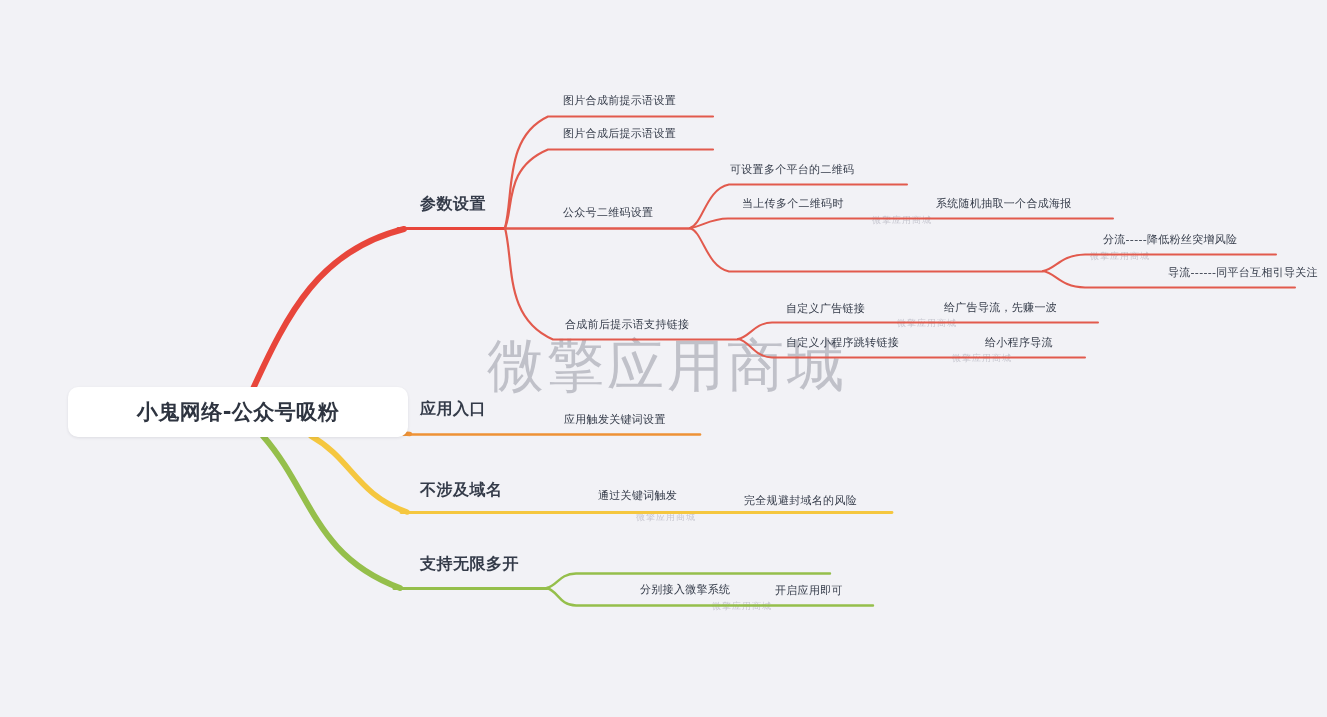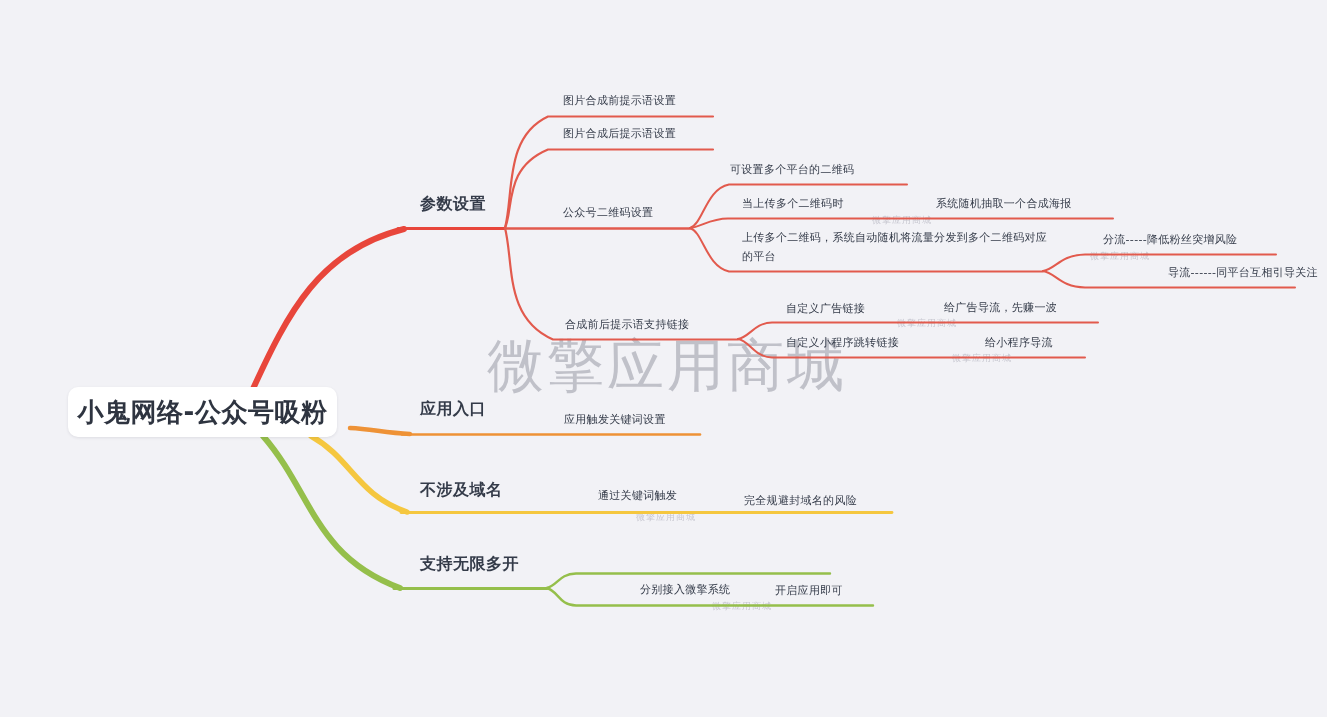--- a/index.html
+++ b/index.html
@@ -9,25 +9,25 @@
     background:#f2f2f6;overflow:hidden;
   }
   .lines{position:absolute;left:0;top:0;width:1327px;height:717px;}
   .node{
     position:absolute;font-size:11px;line-height:18px;color:#343b49;
     white-space:nowrap;letter-spacing:0.3px;
   }
   .node.wrap{white-space:normal;}
   .node.topic{font-size:16px;font-weight:bold;letter-spacing:0.5px;}
   .root-box{
-    position:absolute;left:68px;top:387px;width:269px;height:50px;
+    position:absolute;left:68px;top:387px;width:340px;height:50px;
     background:#ffffff;border-radius:10px;
     box-shadow:0 1px 3px rgba(40,40,60,0.10);
     display:flex;align-items:center;justify-content:center;
-    font-size:26px;font-weight:bold;color:#2e3440;letter-spacing:0.5px;
+    font-size:21px;font-weight:bold;color:#2e3440;letter-spacing:0.5px;
     white-space:nowrap;
   }
   .wm-big{
     position:absolute;left:487px;top:328px;
     font-size:57px;letter-spacing:3px;color:#7d7f8c;opacity:0.42;
     white-space:nowrap;font-weight:normal;
   }
   .wm-small{
     position:absolute;font-size:9px;color:#b9b9c4;opacity:0.75;
     letter-spacing:1px;white-space:nowrap;
@@ -82,21 +82,20 @@
     </g>
   </svg>
 
   <div class="node topic" style="left:420px;top:195px;">参数设置</div>
   <div class="node" style="left:563px;top:92px;">图片合成前提示语设置</div>
   <div class="node" style="left:563px;top:125px;">图片合成后提示语设置</div>
   <div class="node" style="left:563px;top:204px;font-family:Liberation Mono, monospace;">公众号二维码设置</div>
   <div class="node" style="left:730px;top:161px;">可设置多个平台的二维码</div>
   <div class="node" style="left:742px;top:195px;">当上传多个二维码时</div>
   <div class="node" style="left:936px;top:195px;">系统随机抽取一个合成海报</div>
-  <div class="node wrap" style="left:742px;top:229px;width:312px;line-height:18.5px;">上传多个二维码，系统自动随机将流量分发到多个二维码对应的平台</div>
   <div class="node" style="left:1103px;top:231px;">分流-----降低粉丝突增风险</div>
   <div class="node" style="left:1168px;top:264px;">导流------同平台互相引导关注</div>
   <div class="node" style="left:565px;top:316px;">合成前后提示语支持链接</div>
   <div class="node" style="left:786px;top:300px;">自定义广告链接</div>
   <div class="node" style="left:944px;top:299px;">给广告导流，先赚一波</div>
   <div class="node" style="left:786px;top:334px;">自定义小程序跳转链接</div>
   <div class="node" style="left:985px;top:334px;">给小程序导流</div>
 
   <div class="node topic" style="left:420px;top:400px;">应用入口</div>
   <div class="node" style="left:564px;top:411px;">应用触发关键词设置</div>

